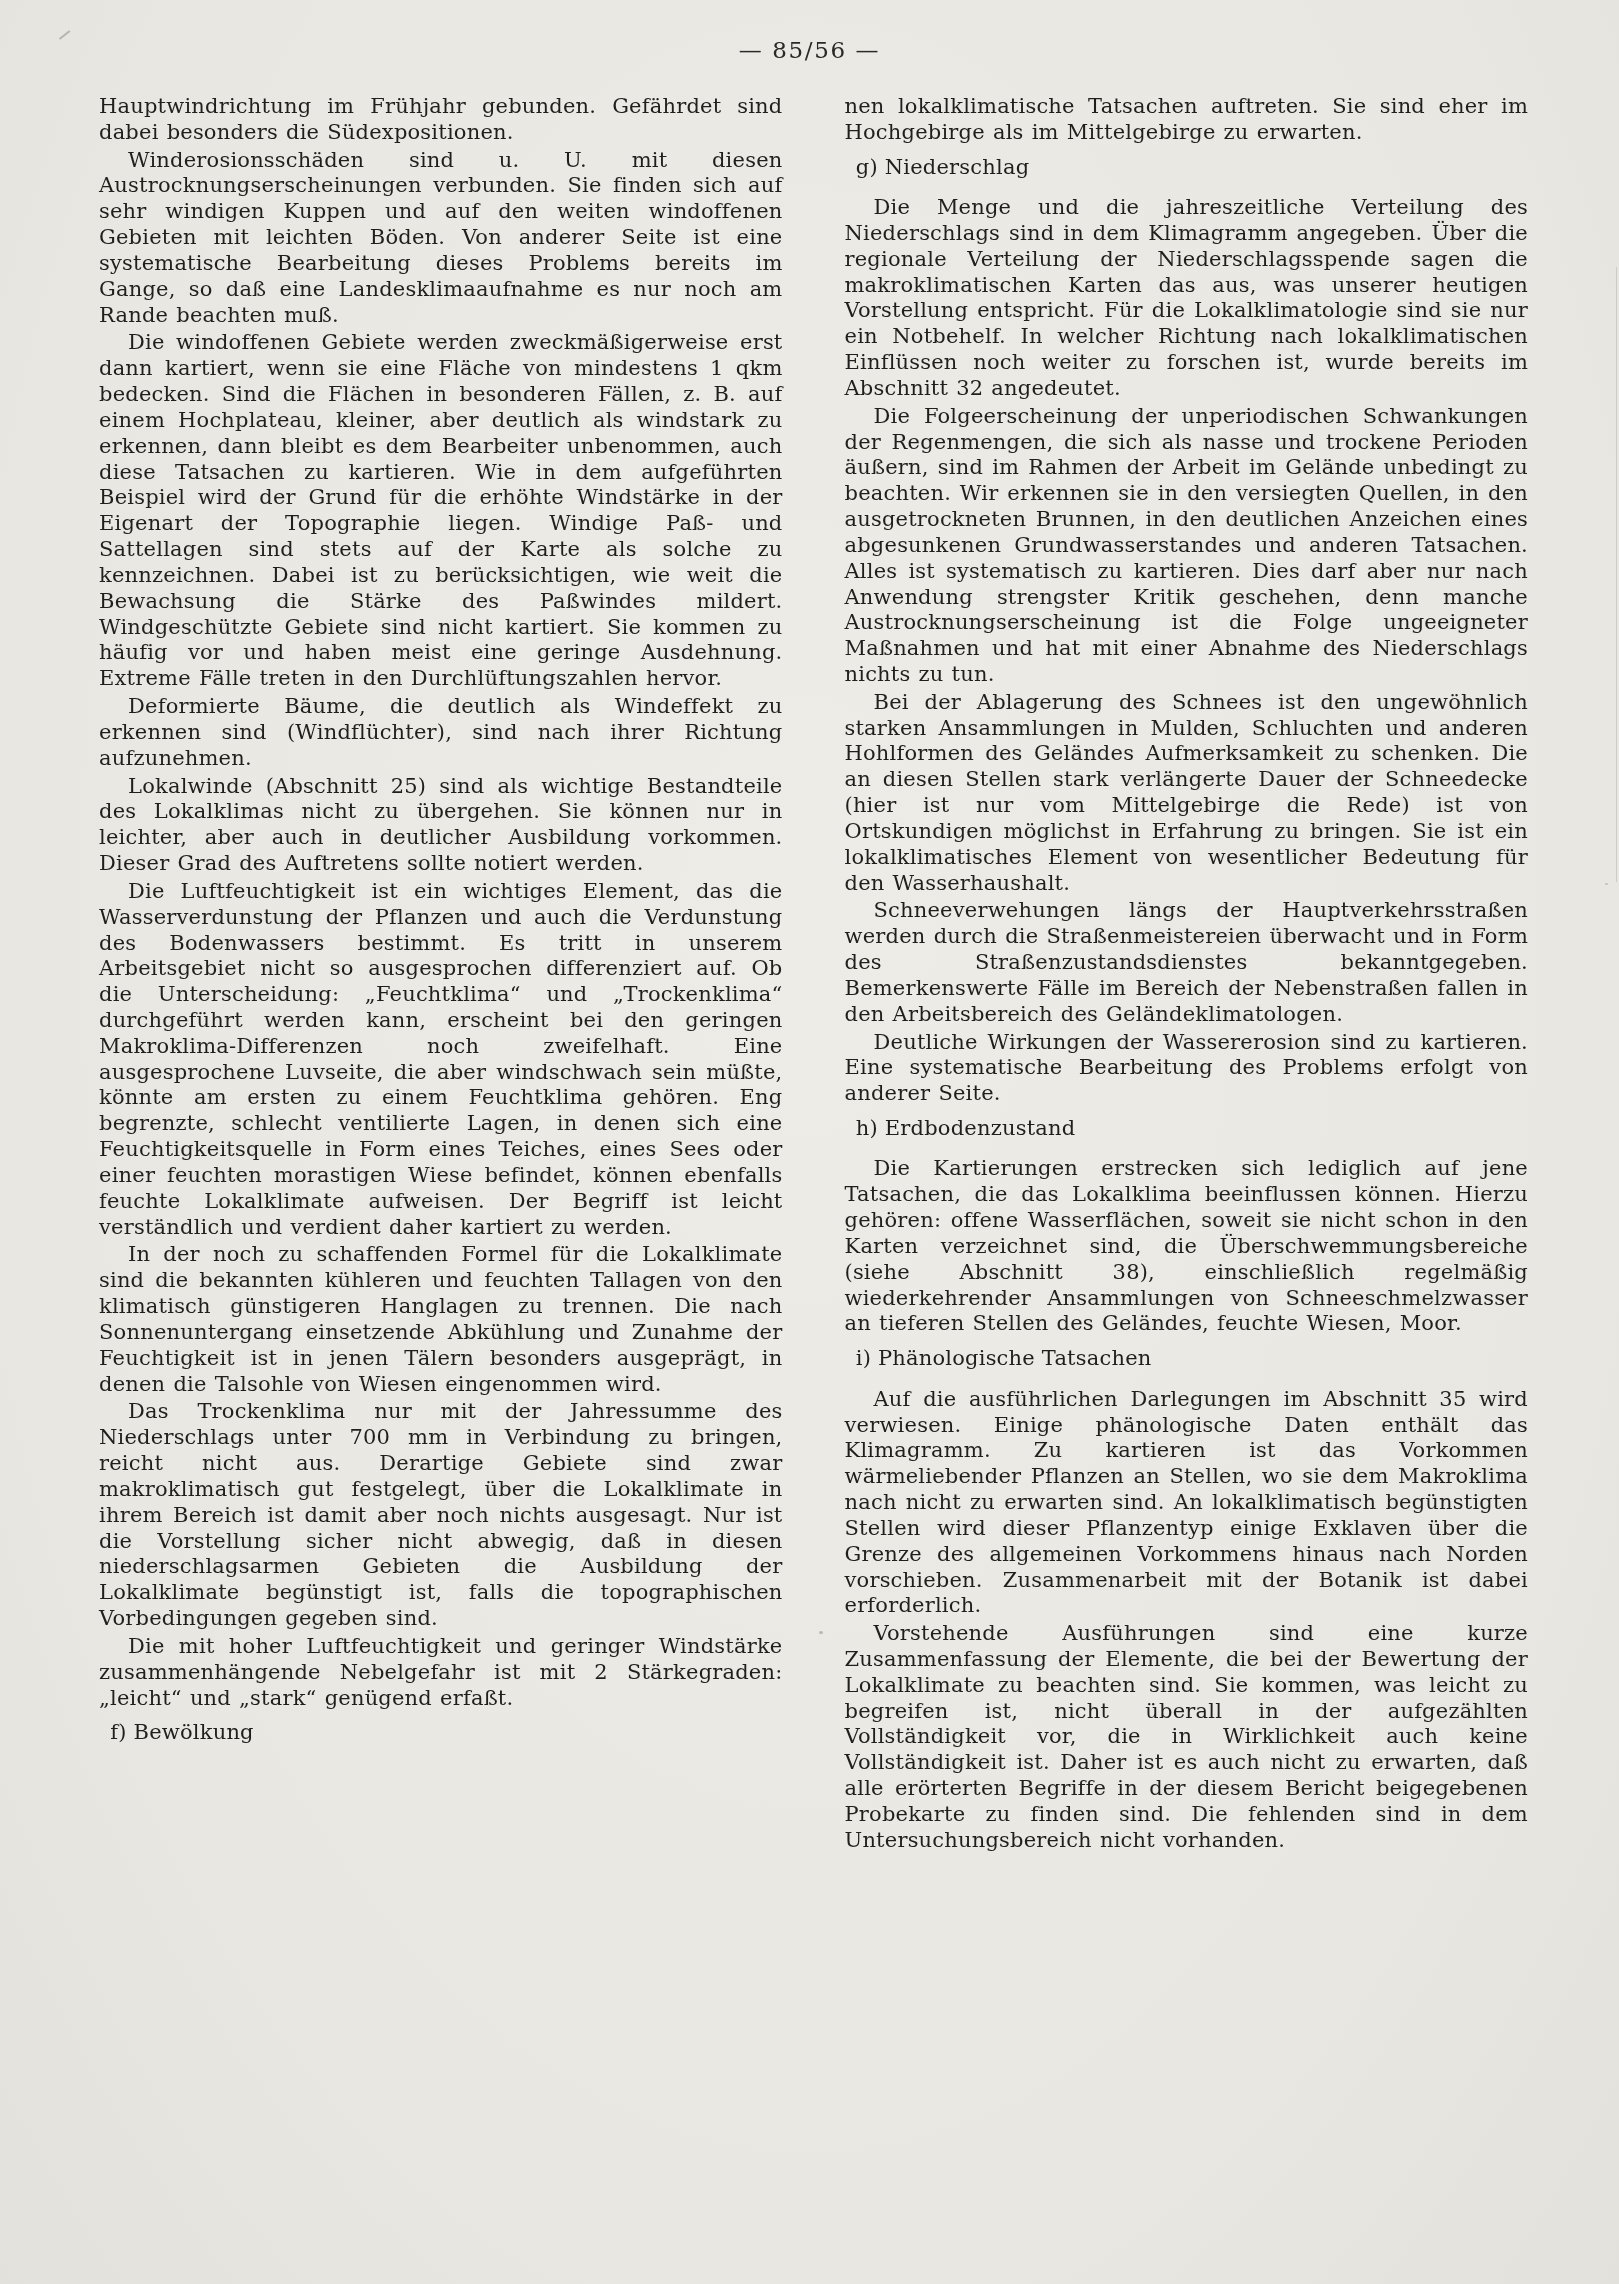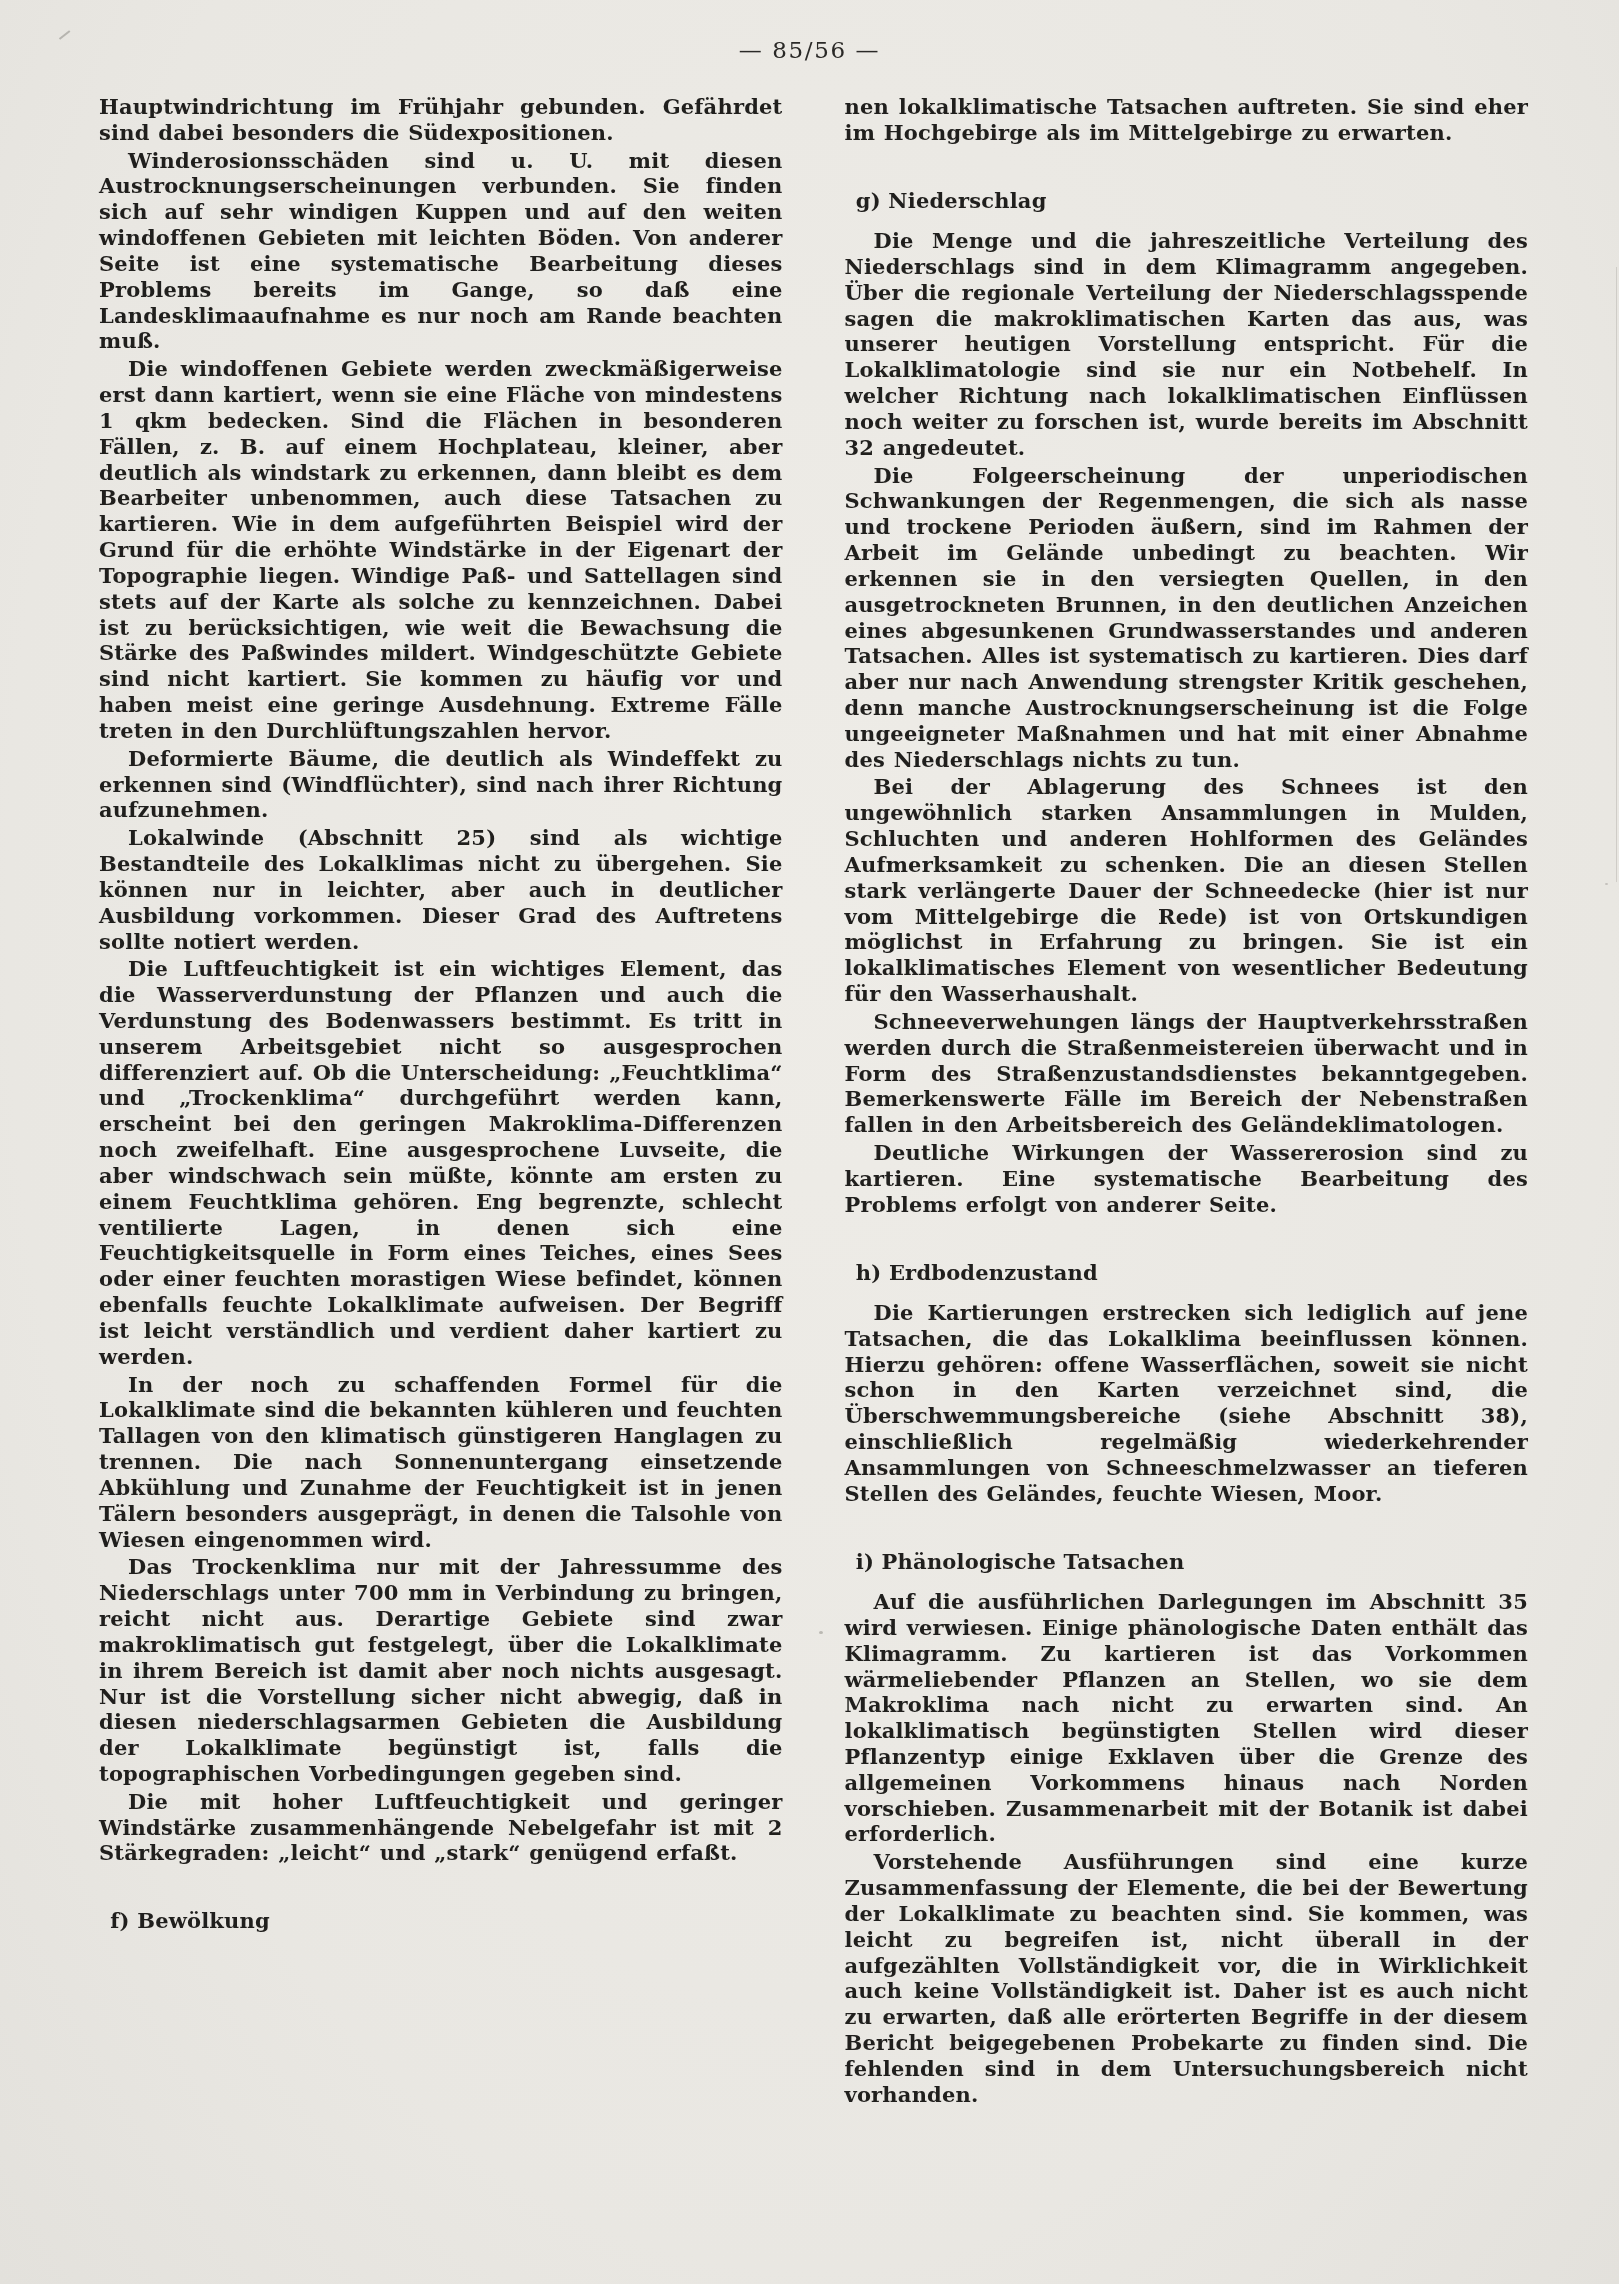--- a/index.html
+++ b/index.html
@@ -28,42 +28,41 @@
 
   .columns {
     display: flex;
     gap: 62px;
     padding: 31px 91px 0 99px;
   }
 
   .column {
     flex: 1 1 0;
     min-width: 0;
-    font-weight: bold;
   }
 
   p.para {
     font-size: 21px;
     line-height: 1.23;
     text-align: justify;
     letter-spacing: 0.2px;
     word-spacing: 1.2px;
     margin-top: 2px;
     hyphens: auto;
     color: #201f1d;
   }
 
   p.para.noindent { text-indent: 0; margin-top: 0; }
   p.para.indent   { text-indent: 29px; }
 
   p.subheading {
     font-size: 21px;
     line-height: 1.23;
     letter-spacing: 0.2px;
-    margin-top: 42px;
+    margin-top: 9px;
     margin-bottom: 14.6px;
     text-indent: 11.3px;
     color: #201f1d;
   }
 
   
   .artifact { position: absolute; pointer-events: none; }
   #artifact-topleft-tick {
     left: 58px; top: 34px; width: 13px; height: 1.6px;
     background: #8e8c87; opacity: 0.55; transform: rotate(-38deg);

